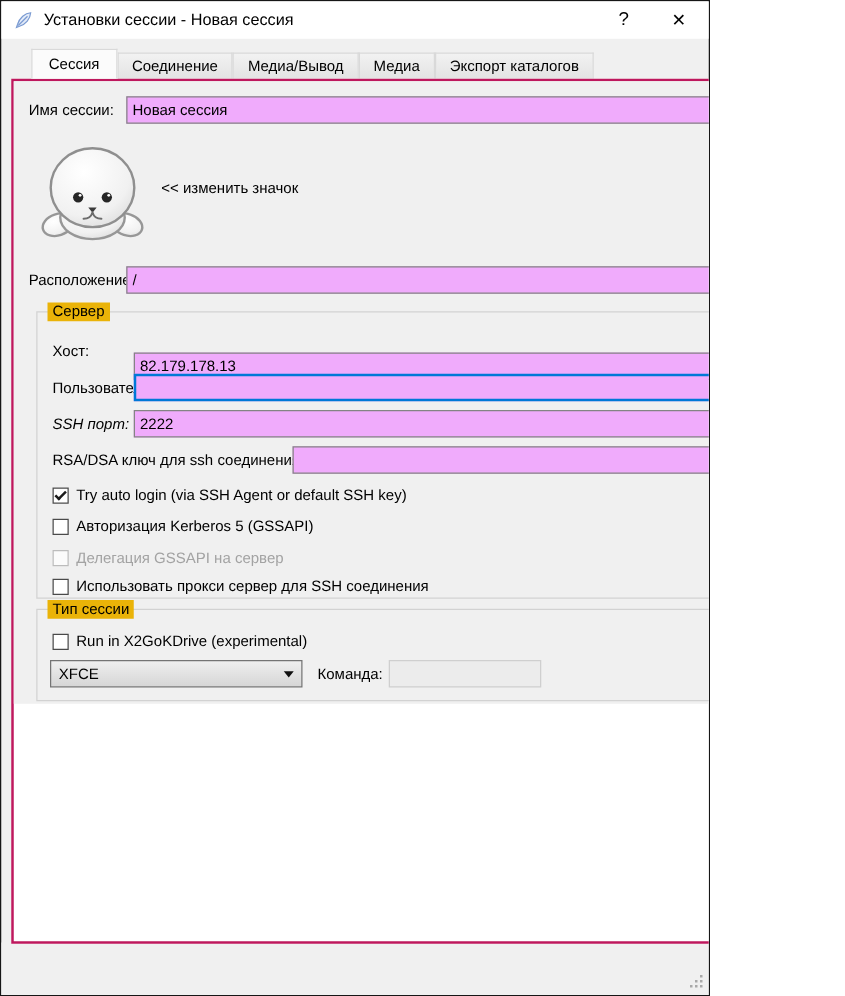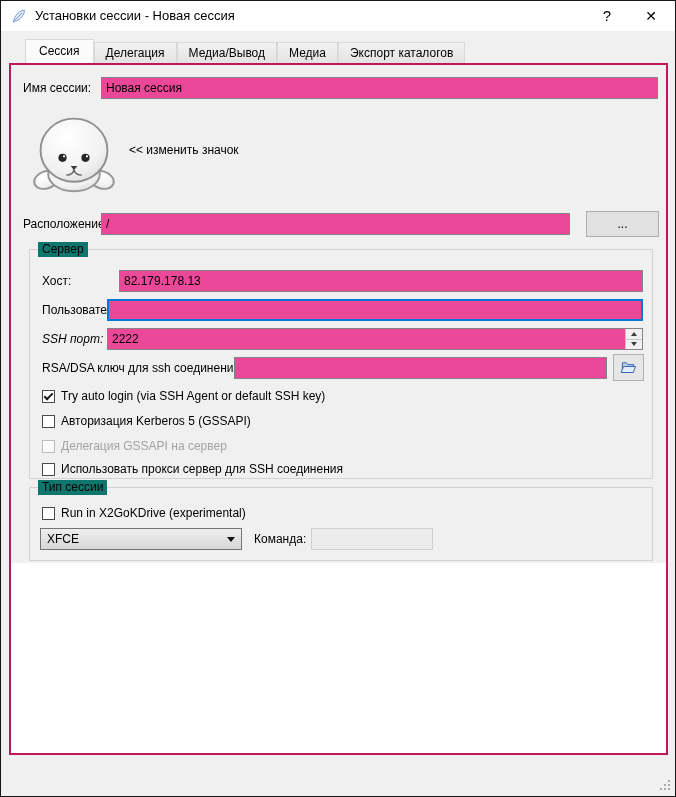--- a/index.html
+++ b/index.html
@@ -1,18 +1,18 @@
 <!DOCTYPE html>
 <html><head>
 <meta charset="utf-8">
 <style>
   html,body{margin:0;padding:0;background:#fff;}
   *{box-sizing:border-box;}
   .window{
-    position:relative;width:676px;height:797px;
+    position:relative;width:568px;height:797px;
     background:#f0f0f0;border:1px solid #161616;
     font-family:"Liberation Sans",sans-serif;font-size:12px;color:#000;
     overflow:hidden;
   }
   
   .titlebar{position:absolute;left:0;top:0;right:0;height:30px;background:#ffffff;}
   .win-icon{position:absolute;left:10px;top:7px;width:16px;height:16px;}
   .win-title{position:absolute;left:34px;top:0;line-height:30px;font-size:13px;white-space:nowrap;}
   .win-btn{position:absolute;top:0;width:36px;height:30px;text-align:center;line-height:30px;font-size:15px;color:#000;}
   .win-help{right:50px;}
@@ -29,38 +29,38 @@
     position:relative;z-index:3;
   }
   
   .pane{
     position:absolute;left:8px;top:62px;width:659px;height:692px;
     background:#ffffff;border:2px solid #be185d;z-index:1;
   }
   .form{position:absolute;left:0;top:0;right:0;height:498px;background:#f0f0f0;}
   .lbl{position:absolute;font-size:12px;line-height:22px;white-space:nowrap;color:#000;}
   .tin{
-    position:absolute;background:#ec4899;border:1px solid #848484;height:22px;
+    position:absolute;background:#f0abfc;border:1px solid #848484;height:22px;
     font:12px "Liberation Sans",sans-serif;padding:0 4px;color:#000;outline:none;
   }
   .tin.focused{border:1px solid #0078d7;box-shadow:inset 0 0 0 1px #0078d7;}
   .tin.disabled-input{background:#ececec;border-color:#cfcfcf;}
   .btn{
     position:absolute;background:#e1e1e1;border:1px solid #adadad;
     text-align:center;font-size:12px;color:#000;padding:0;
     font-family:"Liberation Sans",sans-serif;
   }
   .btn.default-btn{border:2px solid #0078d7;}
   .iconbtn{
     position:absolute;background:#e6e6e6;border:1px solid #b0b0b0;
     display:flex;align-items:center;justify-content:center;
   }
   
   .group{position:absolute;border:1px solid #d2d2d2;}
-  .group-title{position:absolute;left:8px;top:-8px;background:#0f766e;padding:0 4px;font-size:12px;line-height:15px;white-space:nowrap;}
+  .group-title{position:absolute;left:8px;top:-8px;background:#eab308;padding:0 4px;font-size:12px;line-height:15px;white-space:nowrap;}
   
   .cbrow{position:absolute;display:flex;align-items:center;gap:6px;height:16px;}
   .cb{width:13px;height:13px;background:#fff;border:1px solid #4a4a4a;position:relative;flex:none;}
   .cb.checked::after{
     content:"";position:absolute;left:1px;top:2px;width:7px;height:3px;
     border-left:2px solid #1a1a1a;border-bottom:2px solid #1a1a1a;transform:rotate(-45deg);
   }
   .cb-label{font-size:12px;white-space:nowrap;}
   .cbrow.disabled-cb .cb{border-color:#bcbcbc;background:#fbfbfb;}
   .cbrow.disabled-cb .cb-label{color:#a3a3a3;}
@@ -98,21 +98,21 @@
         <path d="M3.6 12.4 L11 5" stroke="#7b9bd2" stroke-width="1" fill="none"></path>
       </svg>
     </span>
     <span class="win-title">Установки сессии - Новая сессия</span>
     <span class="win-btn win-help">?</span>
     <span class="win-btn win-close">✕</span>
   </div>
 
   <div class="tabbar">
     <span class="tab active">Сессия</span>
-    <span class="tab">Делегация</span>
+    <span class="tab">Соединение</span>
     <span class="tab">Медиа/Вывод</span>
     <span class="tab">Медиа</span>
     <span class="tab">Экспорт каталогов</span>
   </div>
 
   <div class="pane">
     <div class="form">
 
       <span class="lbl" style="left:12px;top:12px;">Имя сессии:</span>
       <input class="tin" style="left: 90px; right: 8px; top: 12px;" value="Новая сессия">
@@ -141,21 +141,21 @@
       <span class="lbl" style="left:118px;top:74px;">&lt;&lt; изменить значок</span>
 
       <span class="lbl" style="left:12px;top:148px;">Расположение:</span>
       <input class="tin" style="left: 90px; right: 96px; top: 148px;" value="/">
       <button class="btn" style="right:7px;top:146px;width:73px;height:26px;">...</button>
 
       <div class="group" style="left:18px;right:13px;top:184px;height:230px;">
         <span class="group-title">Сервер</span>
 
         <span class="lbl" style="left:12px;top:20px;">Хост:</span>
-        <input class="tin" style="left: 77px; right: 9px; top: 20px; margin-left: 12px;" value="82.179.178.13">
+        <input class="tin" style="left: 77px; right: 9px; top: 32px;" value="82.179.178.13">
 
         <span class="lbl" style="left:12px;top:49px;">Пользователь:</span>
         <input class="tin focused" style="left: 77px; right: 9px; top: 49px;" value="">
 
         <span class="lbl" style="left:12px;top:78px;font-style:italic;">SSH порт:</span>
         <div class="spinwrap" style="left:77px;right:9px;top:78px;">
           <input class="tin" value="2222" style="">
           <div class="spin">
             <div class="spin-btn">
                 <span class="arr-up"></span>

